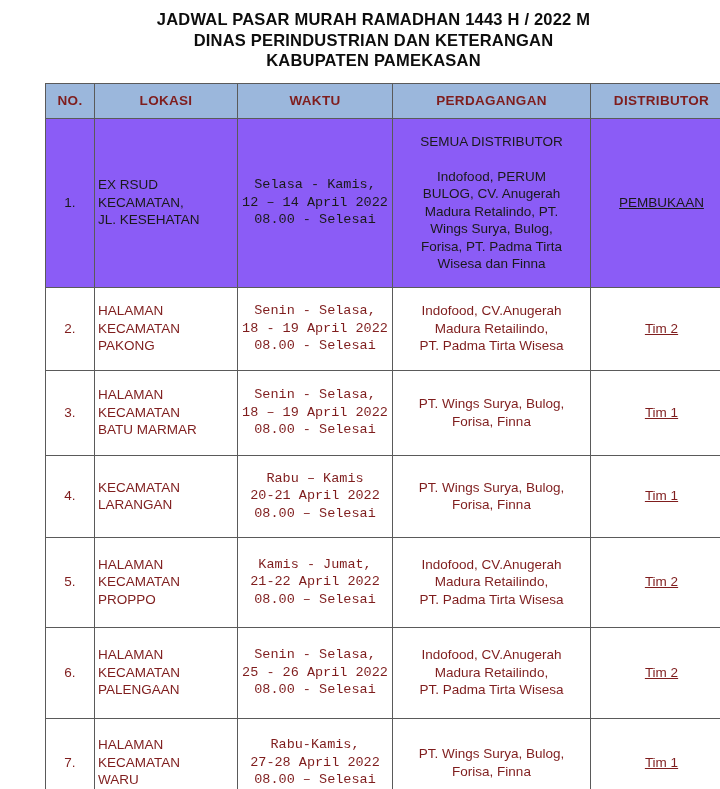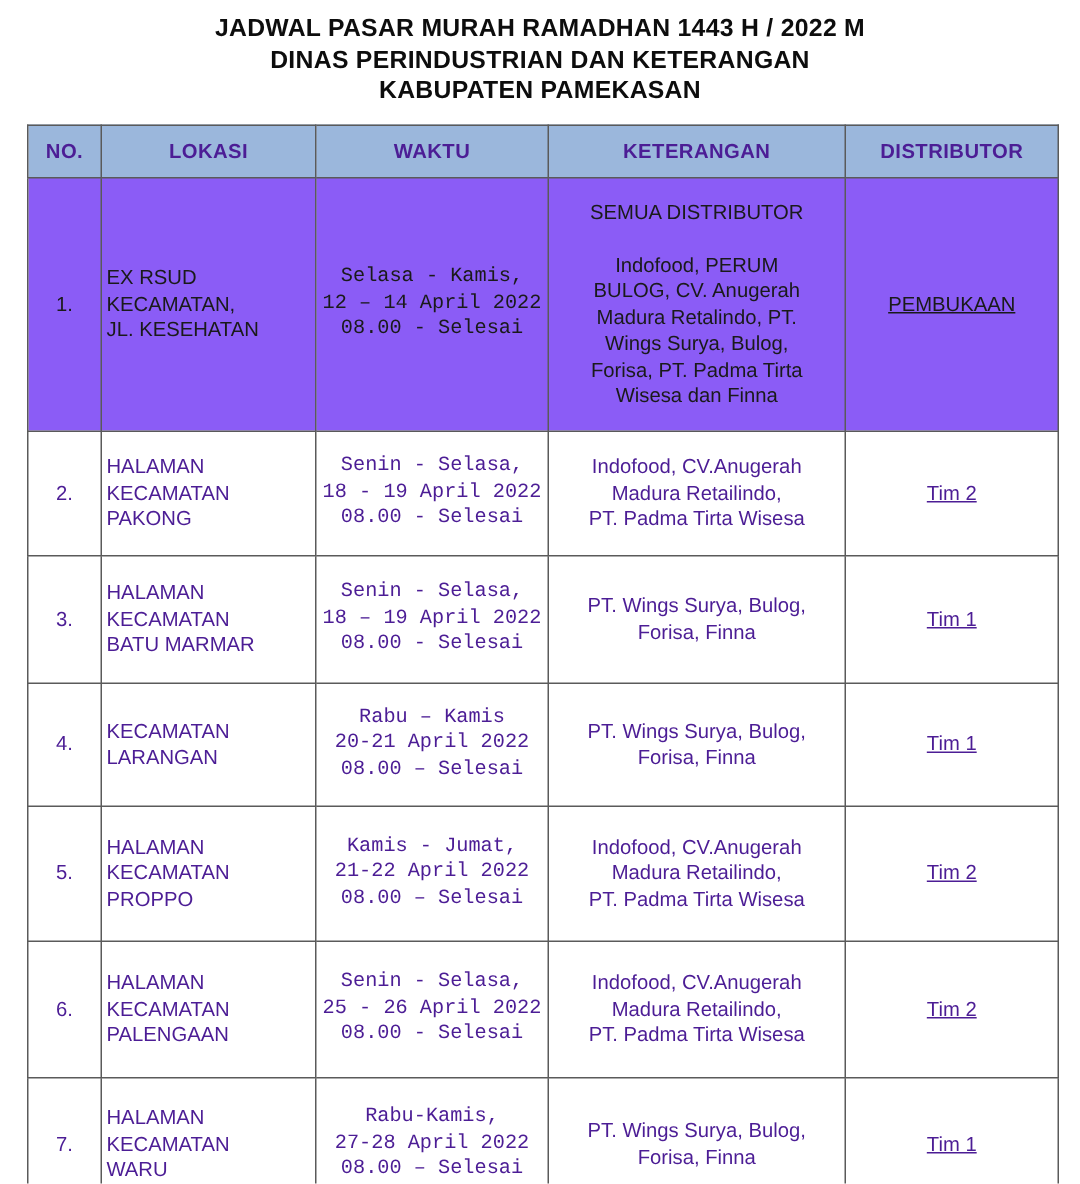--- a/index.html
+++ b/index.html
@@ -13,20 +13,21 @@
     font-family: "Liberation Sans", sans-serif;
     color: #111111;
     overflow: hidden;
   }
 
   .page {
     position: relative;
     width: 720px;
     height: 789px;
     box-sizing: border-box;
+    padding-left: 27px;
   }
 
   
   .title-block {
     padding-top: 9px;
     text-align: center;
   }
   .title-line {
     font-size: 16.5px;
     font-weight: bold;
@@ -48,21 +49,21 @@
     table-layout: fixed;
     border: 1.5px solid #3b3b3b;
   }
   table.schedule th,
   table.schedule td {
     border: 1.5px solid #5a5a5a;
     vertical-align: middle;
     padding: 4px 3px;
     font-size: 13.5px;
     line-height: 17.5px;
-    color: #4c1d95;
+    color: #7f1d1d;
   }
 
   
   col.c-no   { width: 49px; }
   col.c-lok  { width: 143px; }
   col.c-wak  { width: 155px; }
   col.c-dis  { width: 198px; }
   col.c-ket  { width: 142px; }
 
   thead th {
@@ -138,21 +139,21 @@
         <col class="c-lok">
         <col class="c-wak">
         <col class="c-dis">
         <col class="c-ket">
       </colgroup>
       <thead>
         <tr>
           <th>NO.</th>
           <th>LOKASI</th>
           <th>WAKTU</th>
-          <th>KETERANGAN</th>
+          <th>PERDAGANGAN</th>
           <th>DISTRIBUTOR</th>
         </tr>
       </thead>
       <tbody>
         <tr class="highlight r1">
           <td class="col-no">1.</td>
           <td class="col-lok">EX RSUD
 KECAMATAN,
 JL. KESEHATAN</td>
           <td class="col-wak">Selasa - Kamis,

